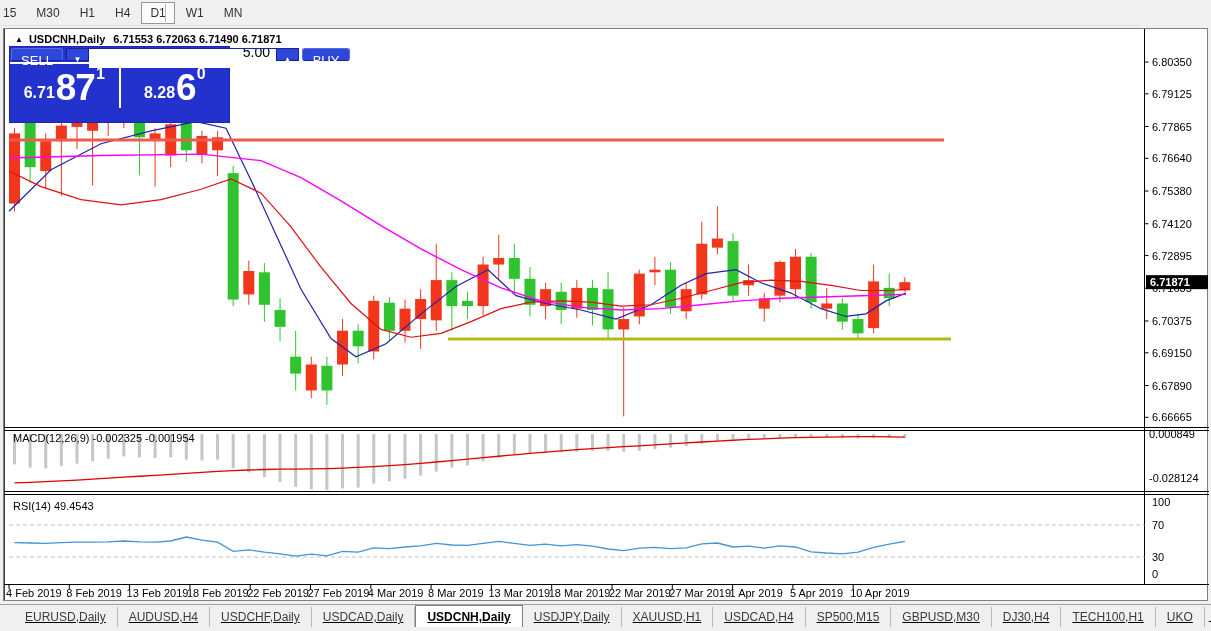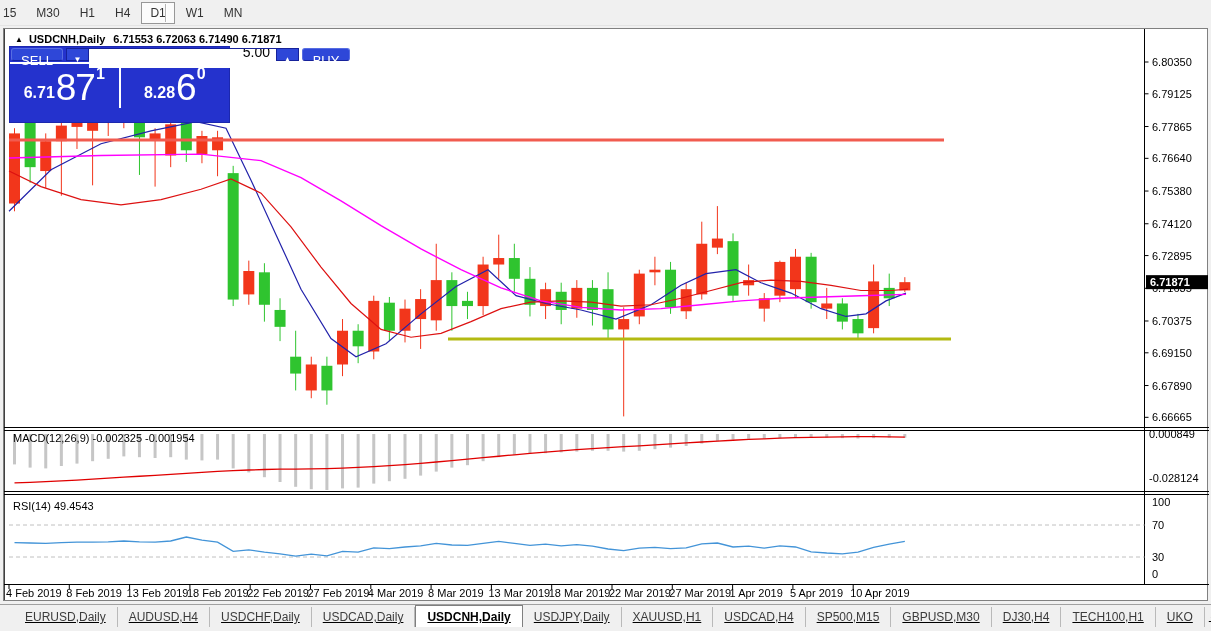--- a/index.html
+++ b/index.html
@@ -37,21 +37,21 @@
     line-height:22px; cursor:pointer; }
   .tp-arrow.left { border-right:1px solid #16229b; }
   .tp-arrow.right { border-left:1px solid #16229b; }
   .tp-value { flex:1; font-size:14px; color:#000; text-align:right; padding:3px 6px 16px 0;
     background:#fff; border:none; outline:none; font-family:"Liberation Sans",sans-serif; }
   .tp-row2 { height:44px; display:flex; color:#fff; }
   .tp-quote { flex:1; display:flex; align-items:flex-end; justify-content:center;
     padding-bottom:2px; }
   .tp-quote.ask { border-left:2px solid #fff; }
   .q-small { font-size:16px; font-weight:700; margin:0 1px 4px 0; }
-  .q-big { font-size:37px; font-weight:400; line-height:36px; letter-spacing:-1px; }
+  .q-big { font-size:37px; font-weight:700; line-height:36px; letter-spacing:-1px; }
   .q-sup { font-size:16px; font-weight:700; margin-left:1px; align-self:flex-start;
     padding-top:1px; }
 
   
   .tabbar { position:absolute; left:0; top:604px; width:1211px; height:23px;
     background:#f0f0f0; border-top:1px solid #a0a0a0; display:flex; align-items:flex-end;text-decoration:underline; }
   .tab { font-size:12px; color:#3c3c3c; padding:3px 11px 4px 11px; white-space:nowrap;
     border-right:1px solid #b9b9b9; height:20px; cursor:pointer; }
   .tab:first-child { margin-left:14px; }
   .tab.active { background:#fff; border:1px solid #7f7f7f; border-bottom:none; color:#000;

